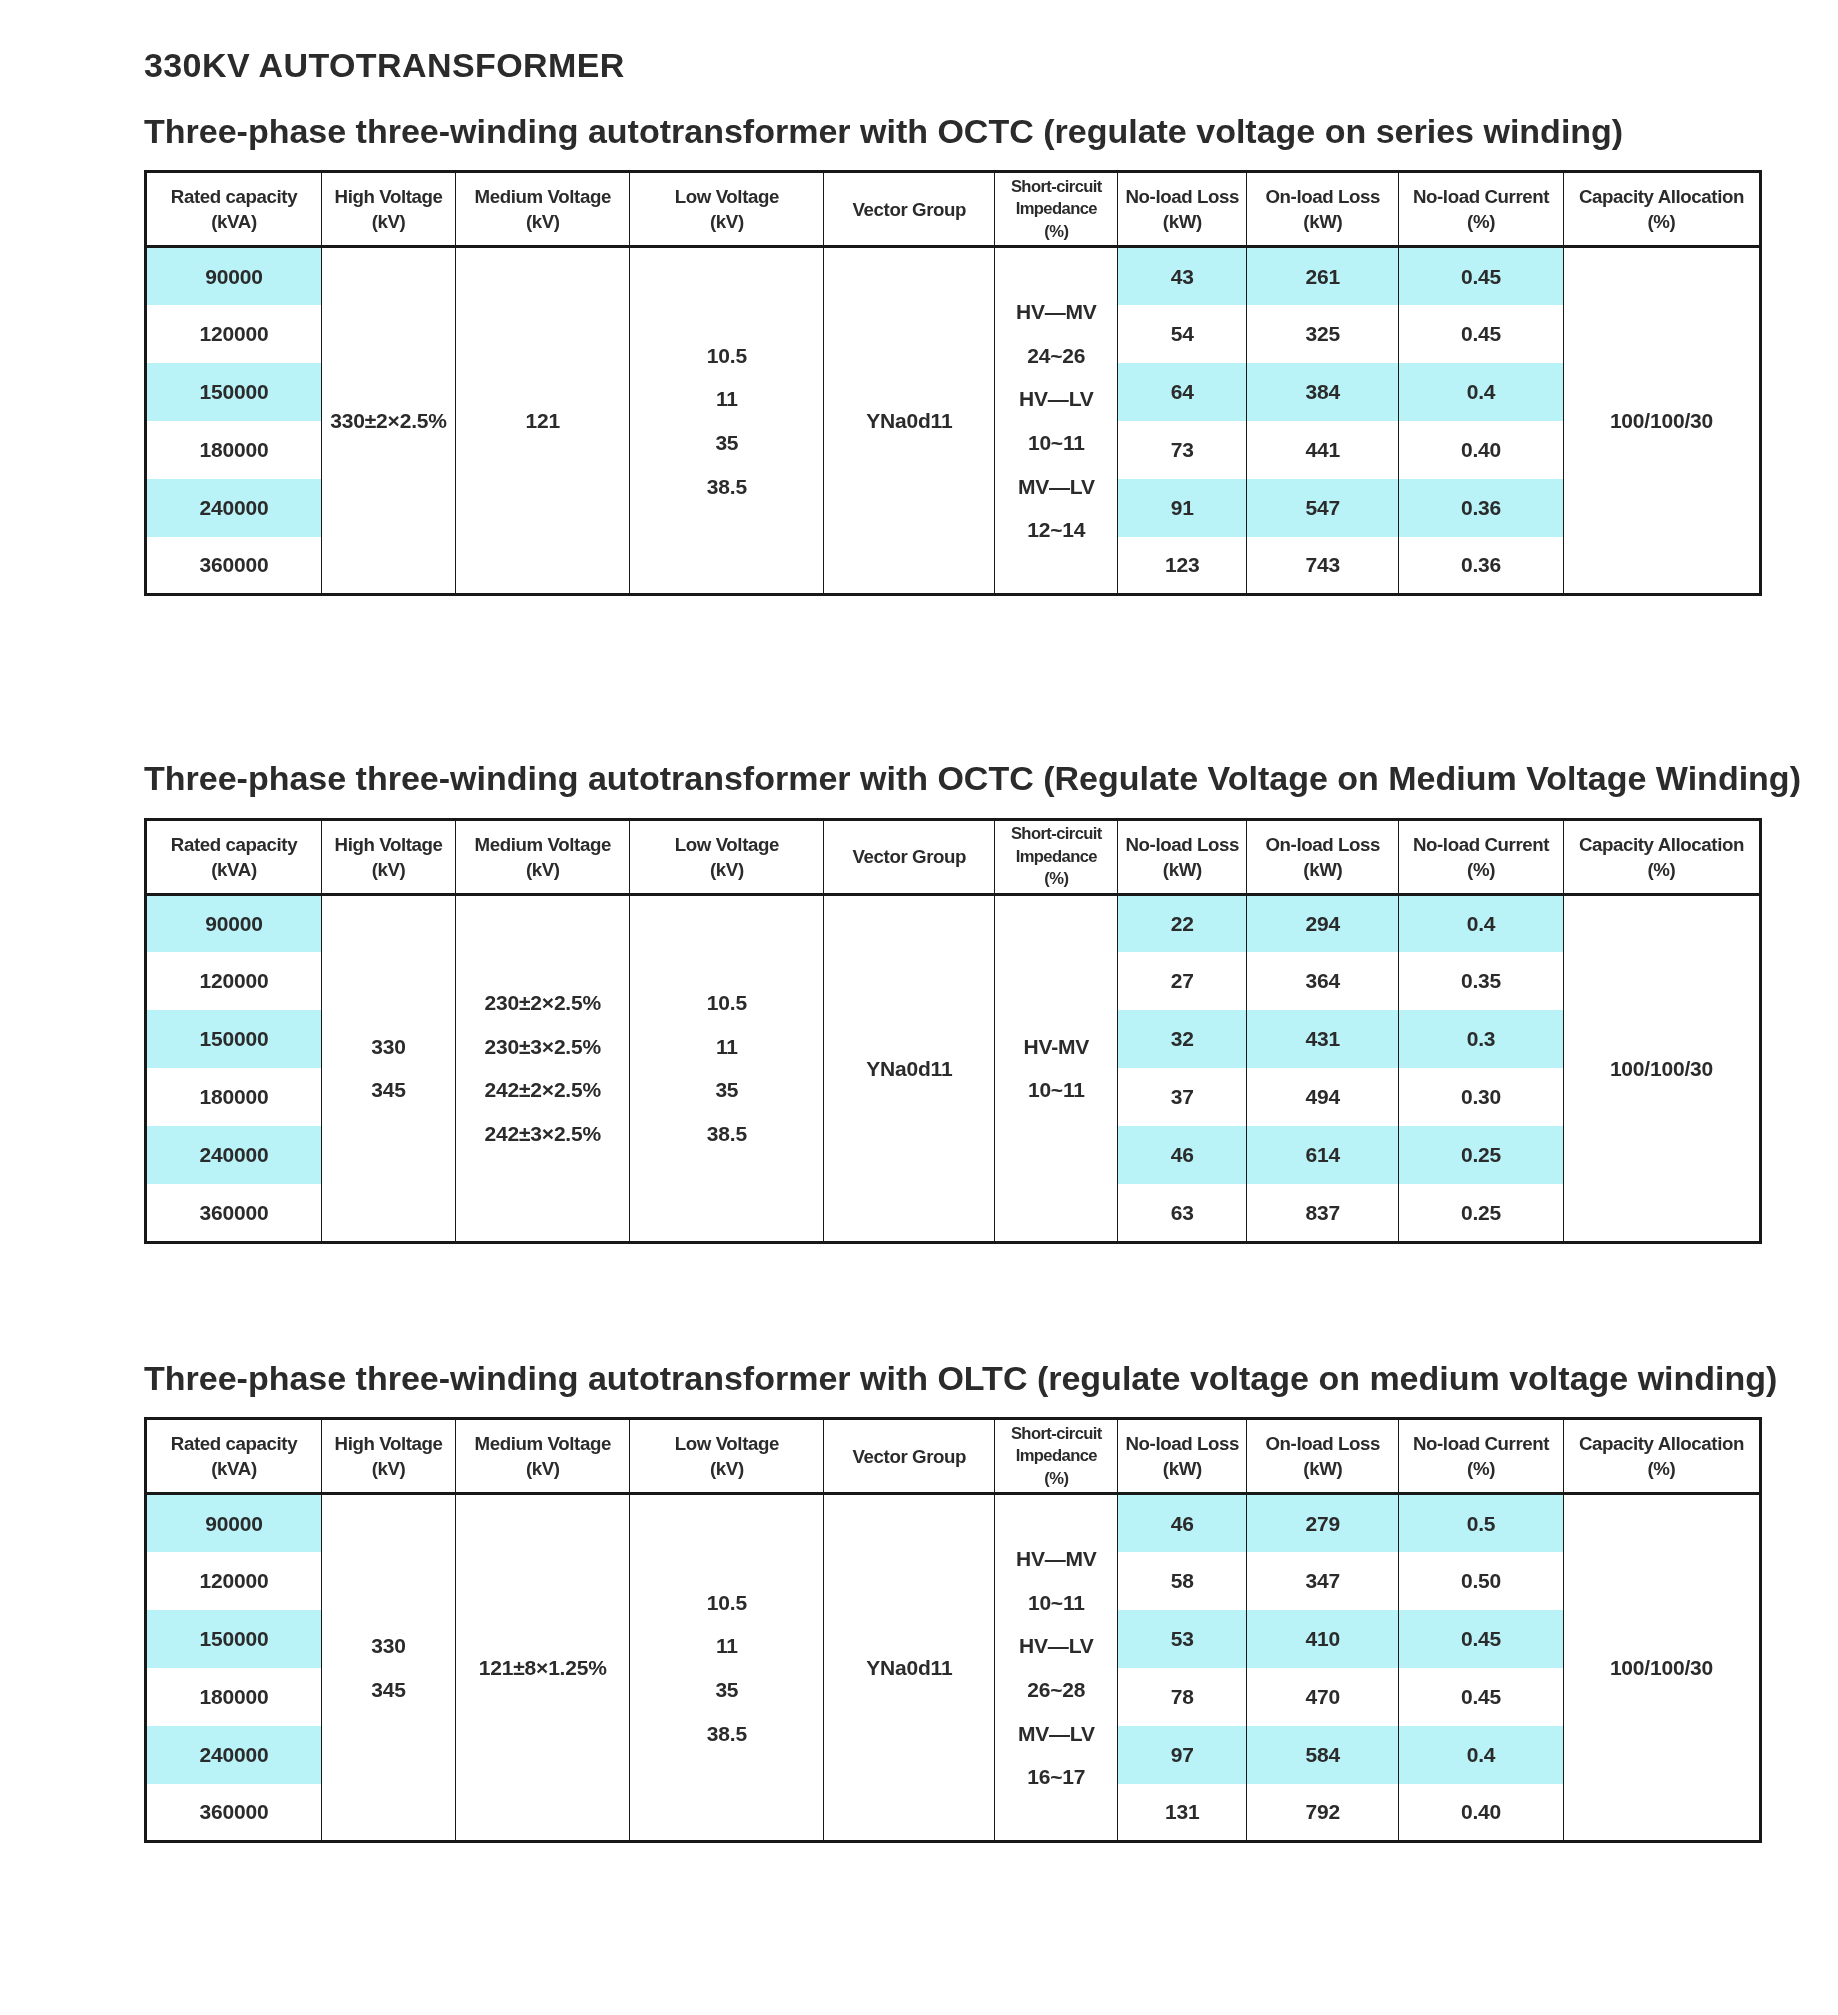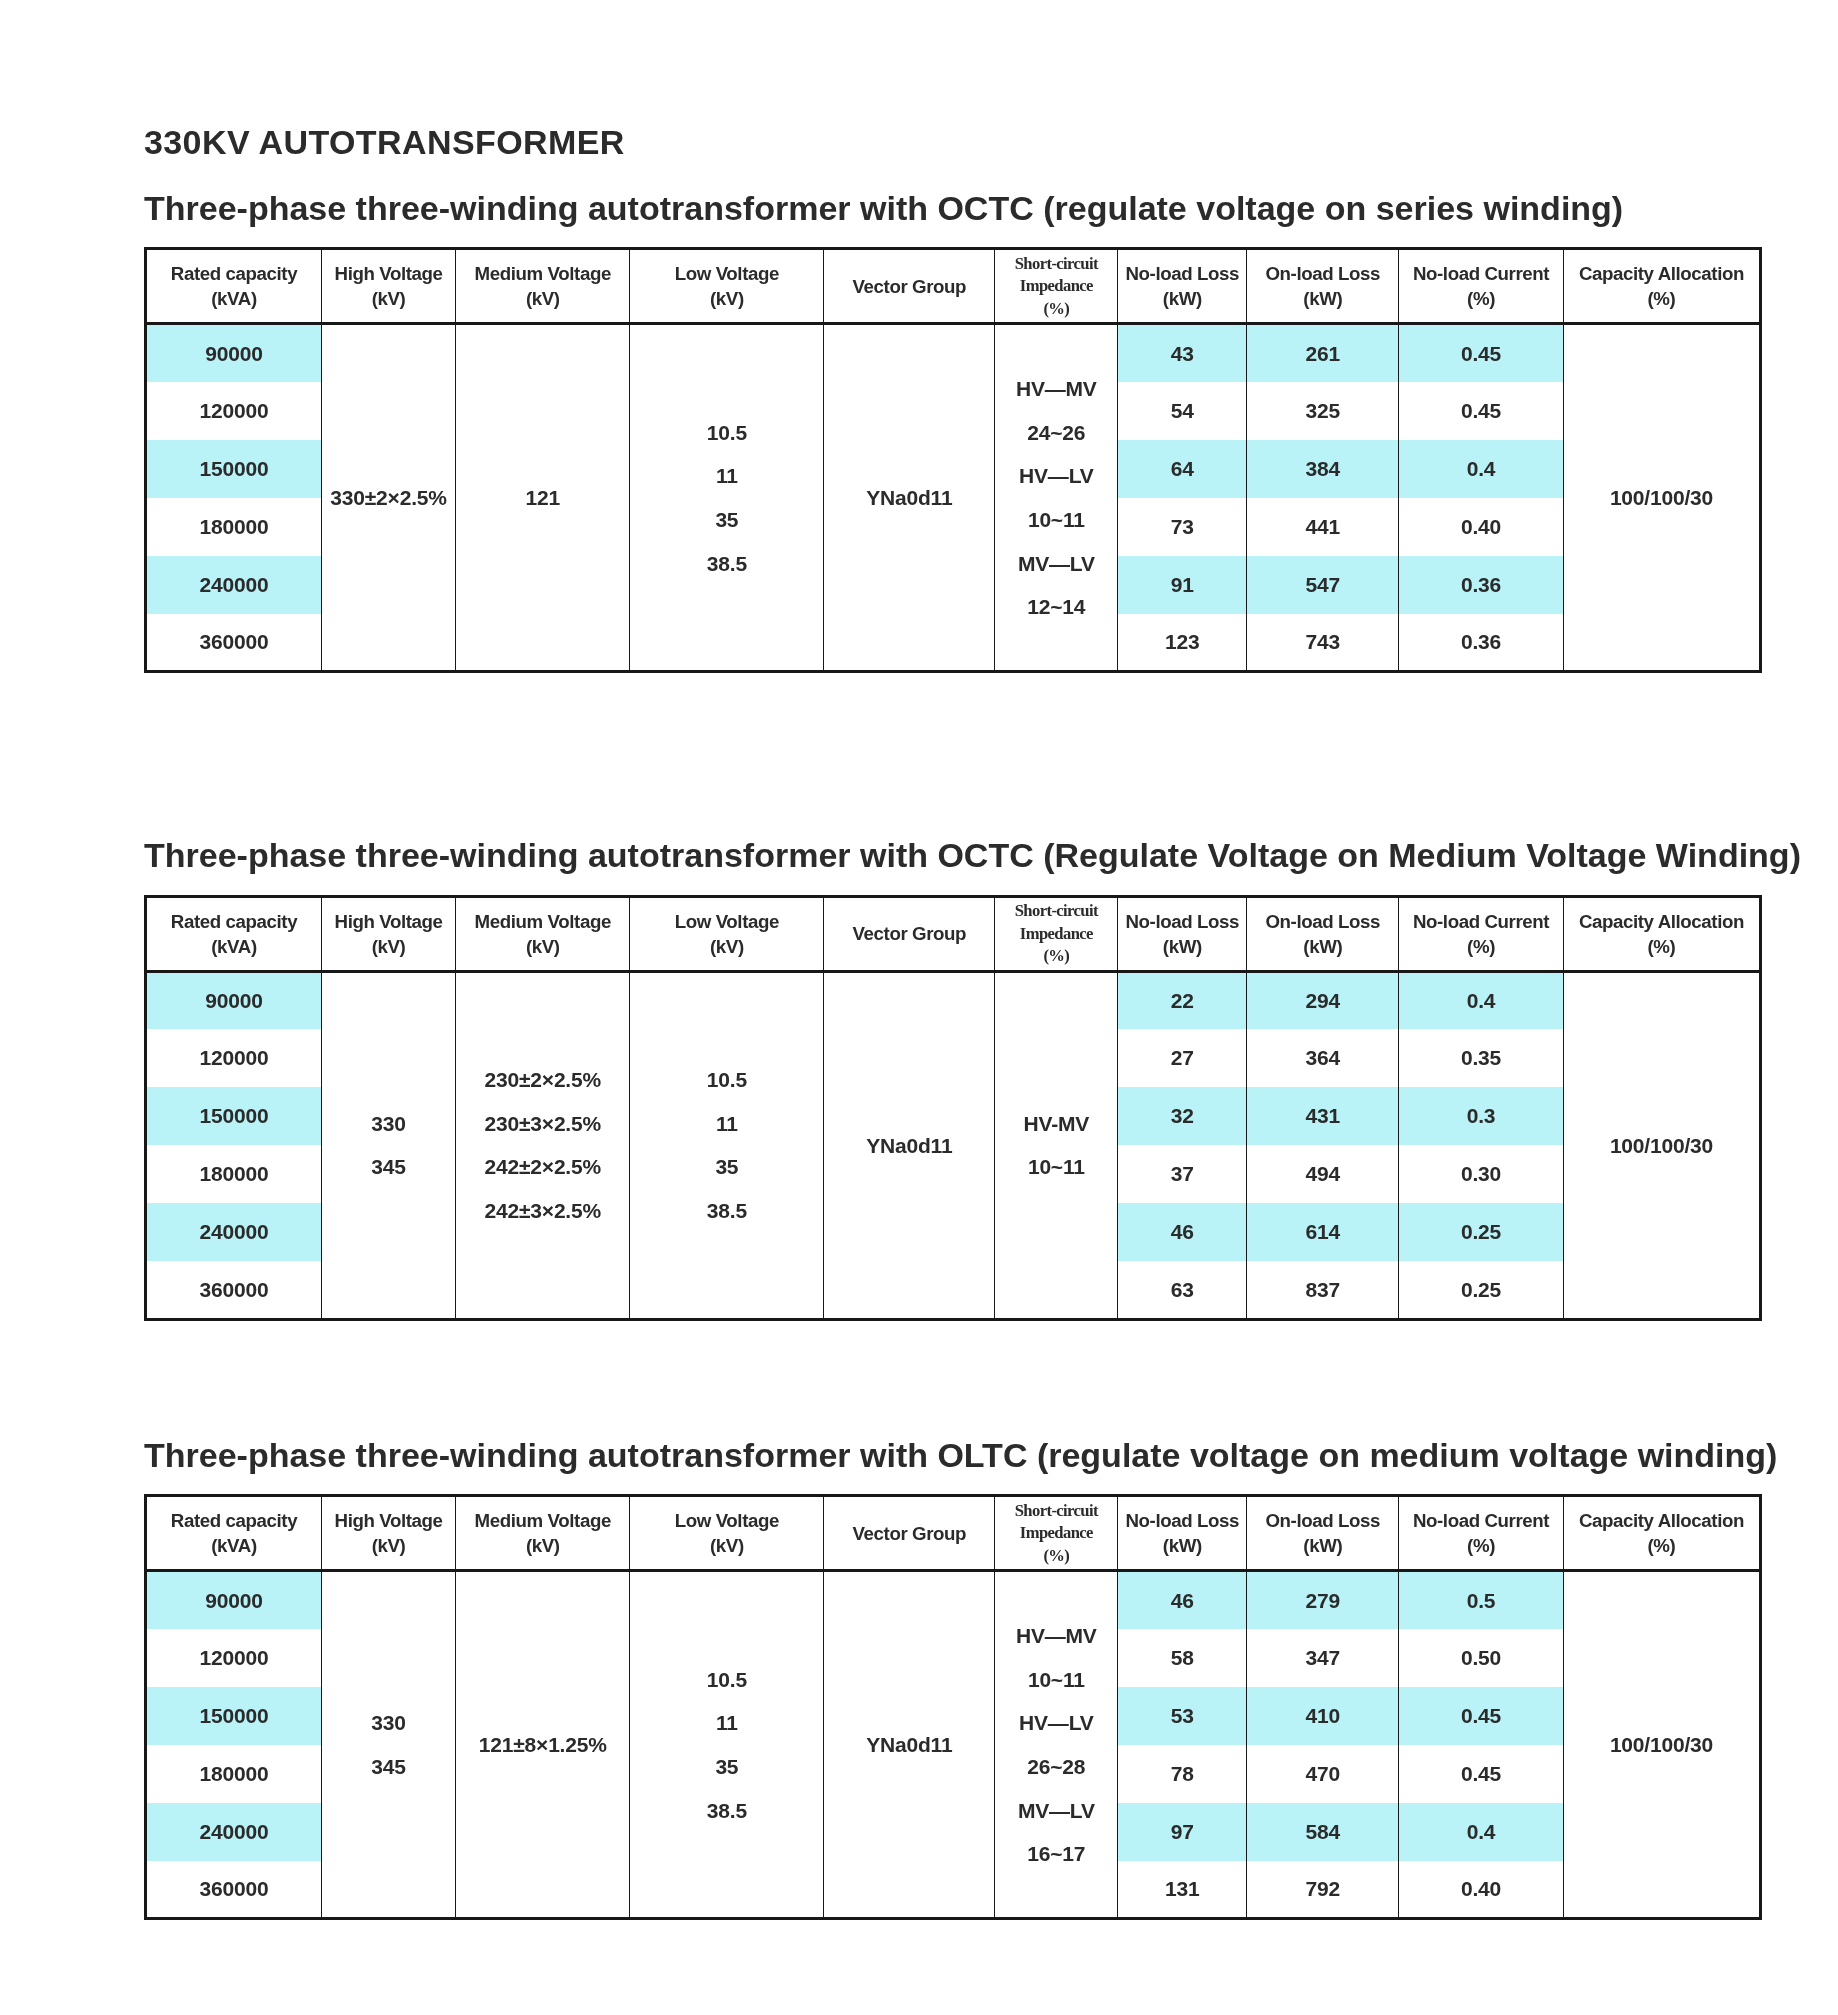--- a/index.html
+++ b/index.html
@@ -9,21 +9,21 @@
   }
   *{box-sizing:border-box;}
   html,body{margin:0;padding:0;}
   body{
     width:1839px;height:2015px;
     background:#ffffff;
     font-family:"Liberation Sans", sans-serif;
     color:var(--ink);
     overflow:hidden;
   }
-  .page{padding:95px 0 0 144px;margin-top:28px;}
+  .page{padding:46px 0 0 144px;}
   .doc-title{
     margin:0;
     font-size:34px;
     font-weight:bold;
     letter-spacing:0.4px;
     color:var(--ink);
   }
   .subtitle{
     font-size:34px;
     font-weight:bold;
@@ -51,21 +51,21 @@
     border-bottom:3.6px solid var(--line);
     font-size:18.7px;
     font-weight:bold;
     letter-spacing:-0.4px;
     text-align:center;
     vertical-align:middle;
     white-space:pre-line;
     padding:1.4px 0.7px;
     line-height:1.35;
   }
-  th.compact{font-size:16.6px;letter-spacing:-0.6px;font-family:Liberation Serif, serif;}
+  th.compact{font-size:16.6px;letter-spacing:-0.6px;}
   td{
     border-left:1.4px solid var(--line);
     font-size:21px;
     font-weight:bold;
     letter-spacing:-0.2px;
     text-align:center;
     vertical-align:middle;
     white-space:pre-line;
     padding:0 1.4px;
   }

